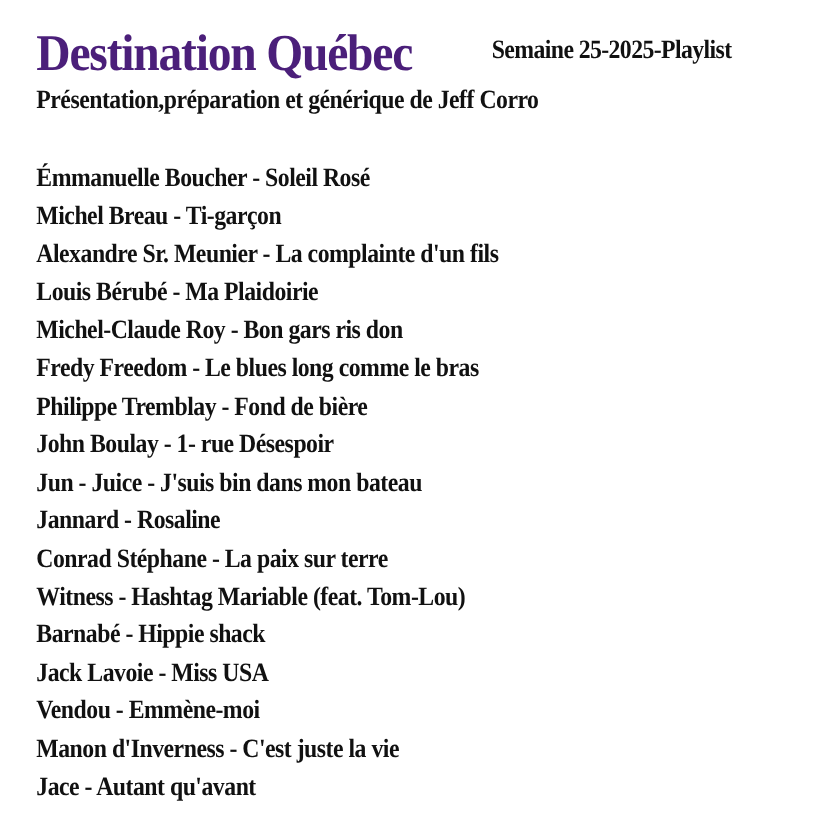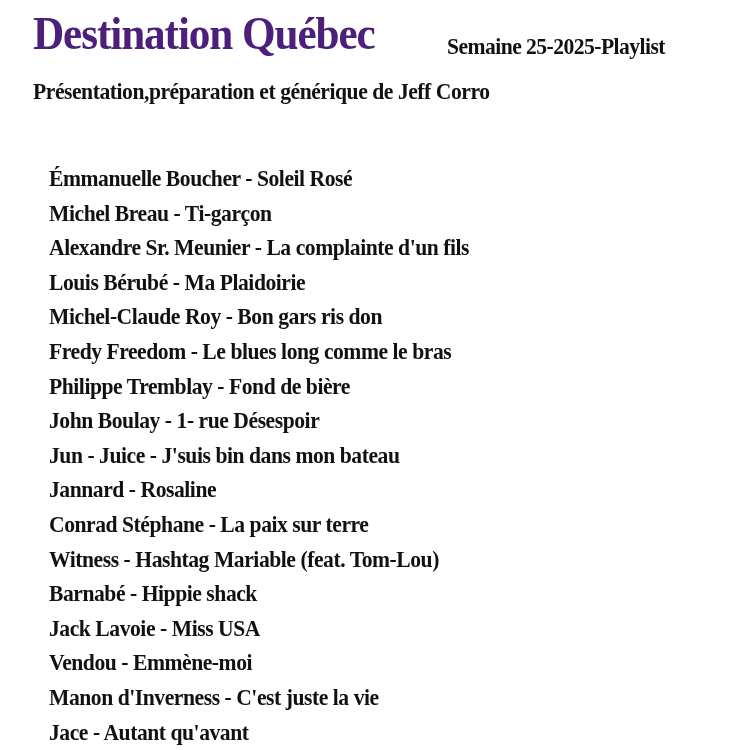--- a/index.html
+++ b/index.html
@@ -11,21 +11,21 @@
       width: 750px;
       height: 750px;
       position: relative;
       overflow: hidden;
       font-family: "Liberation Serif", "DejaVu Serif", serif;
       color: #111111;
     }
     .header {
       position: absolute;
       left: 33px;
-      top: 6px;
+      top: 22px;
       white-space: nowrap;
     }
     .title {
       font-size: 47px;
       font-weight: bold;
       color: #4b1f7a;
       letter-spacing: -1.2px;
       transform: scaleX(0.92);
       transform-origin: left bottom;
       display: inline-block;
@@ -51,21 +51,21 @@
       font-weight: bold;
       letter-spacing: -0.5px;
       white-space: nowrap;
       transform: scaleX(0.9);
       transform-origin: left top;
     }
     .playlist {
       position: absolute;
       left: 33px;
       top: 145px;
-      margin: 16px;
+      margin: 0;
       padding: 0;
       list-style: none;
     }
     .playlist li {
       font-size: 24px;
       font-weight: bold;
       line-height: 34.6px;
       letter-spacing: -0.5px;
       white-space: nowrap;
       transform: scaleX(0.9);

